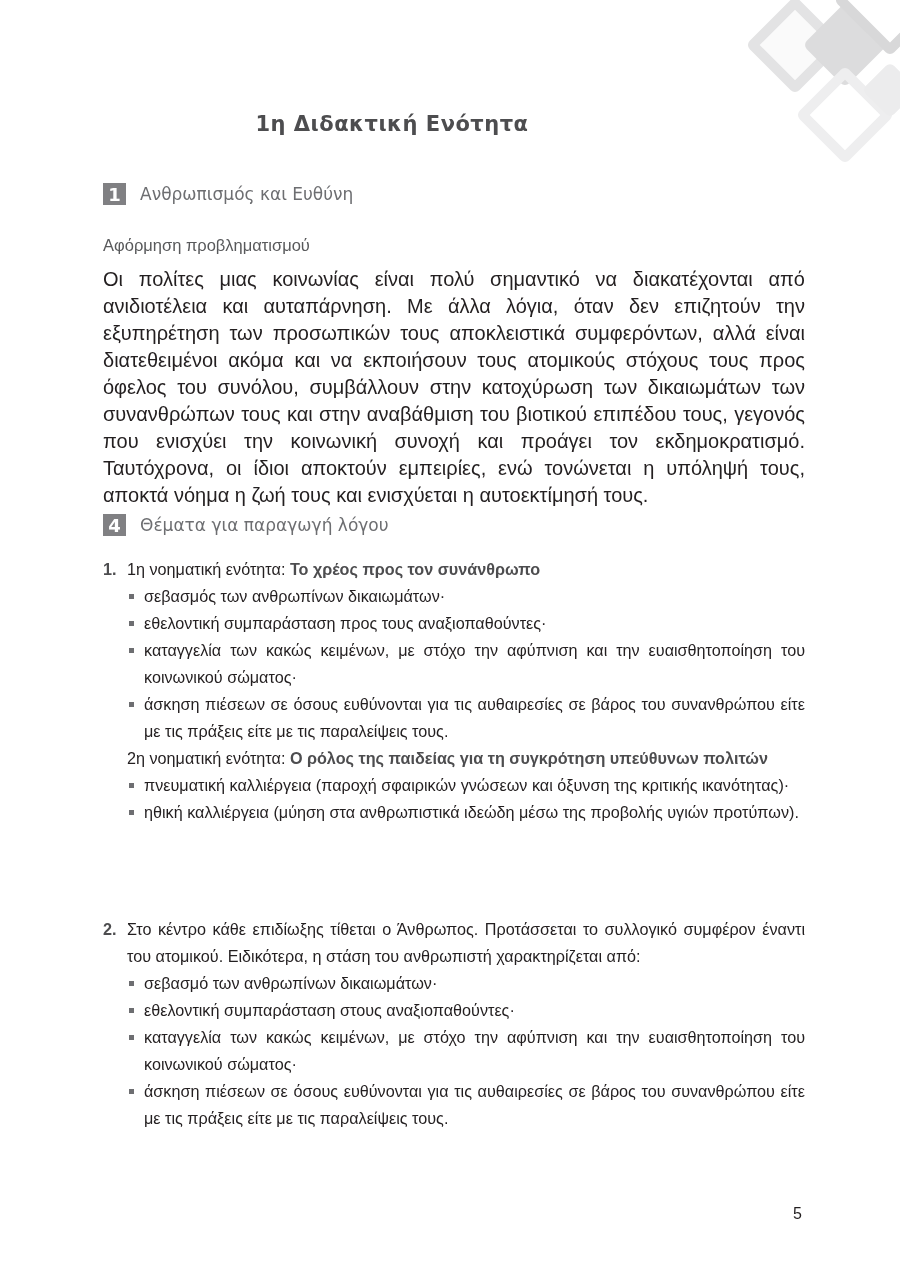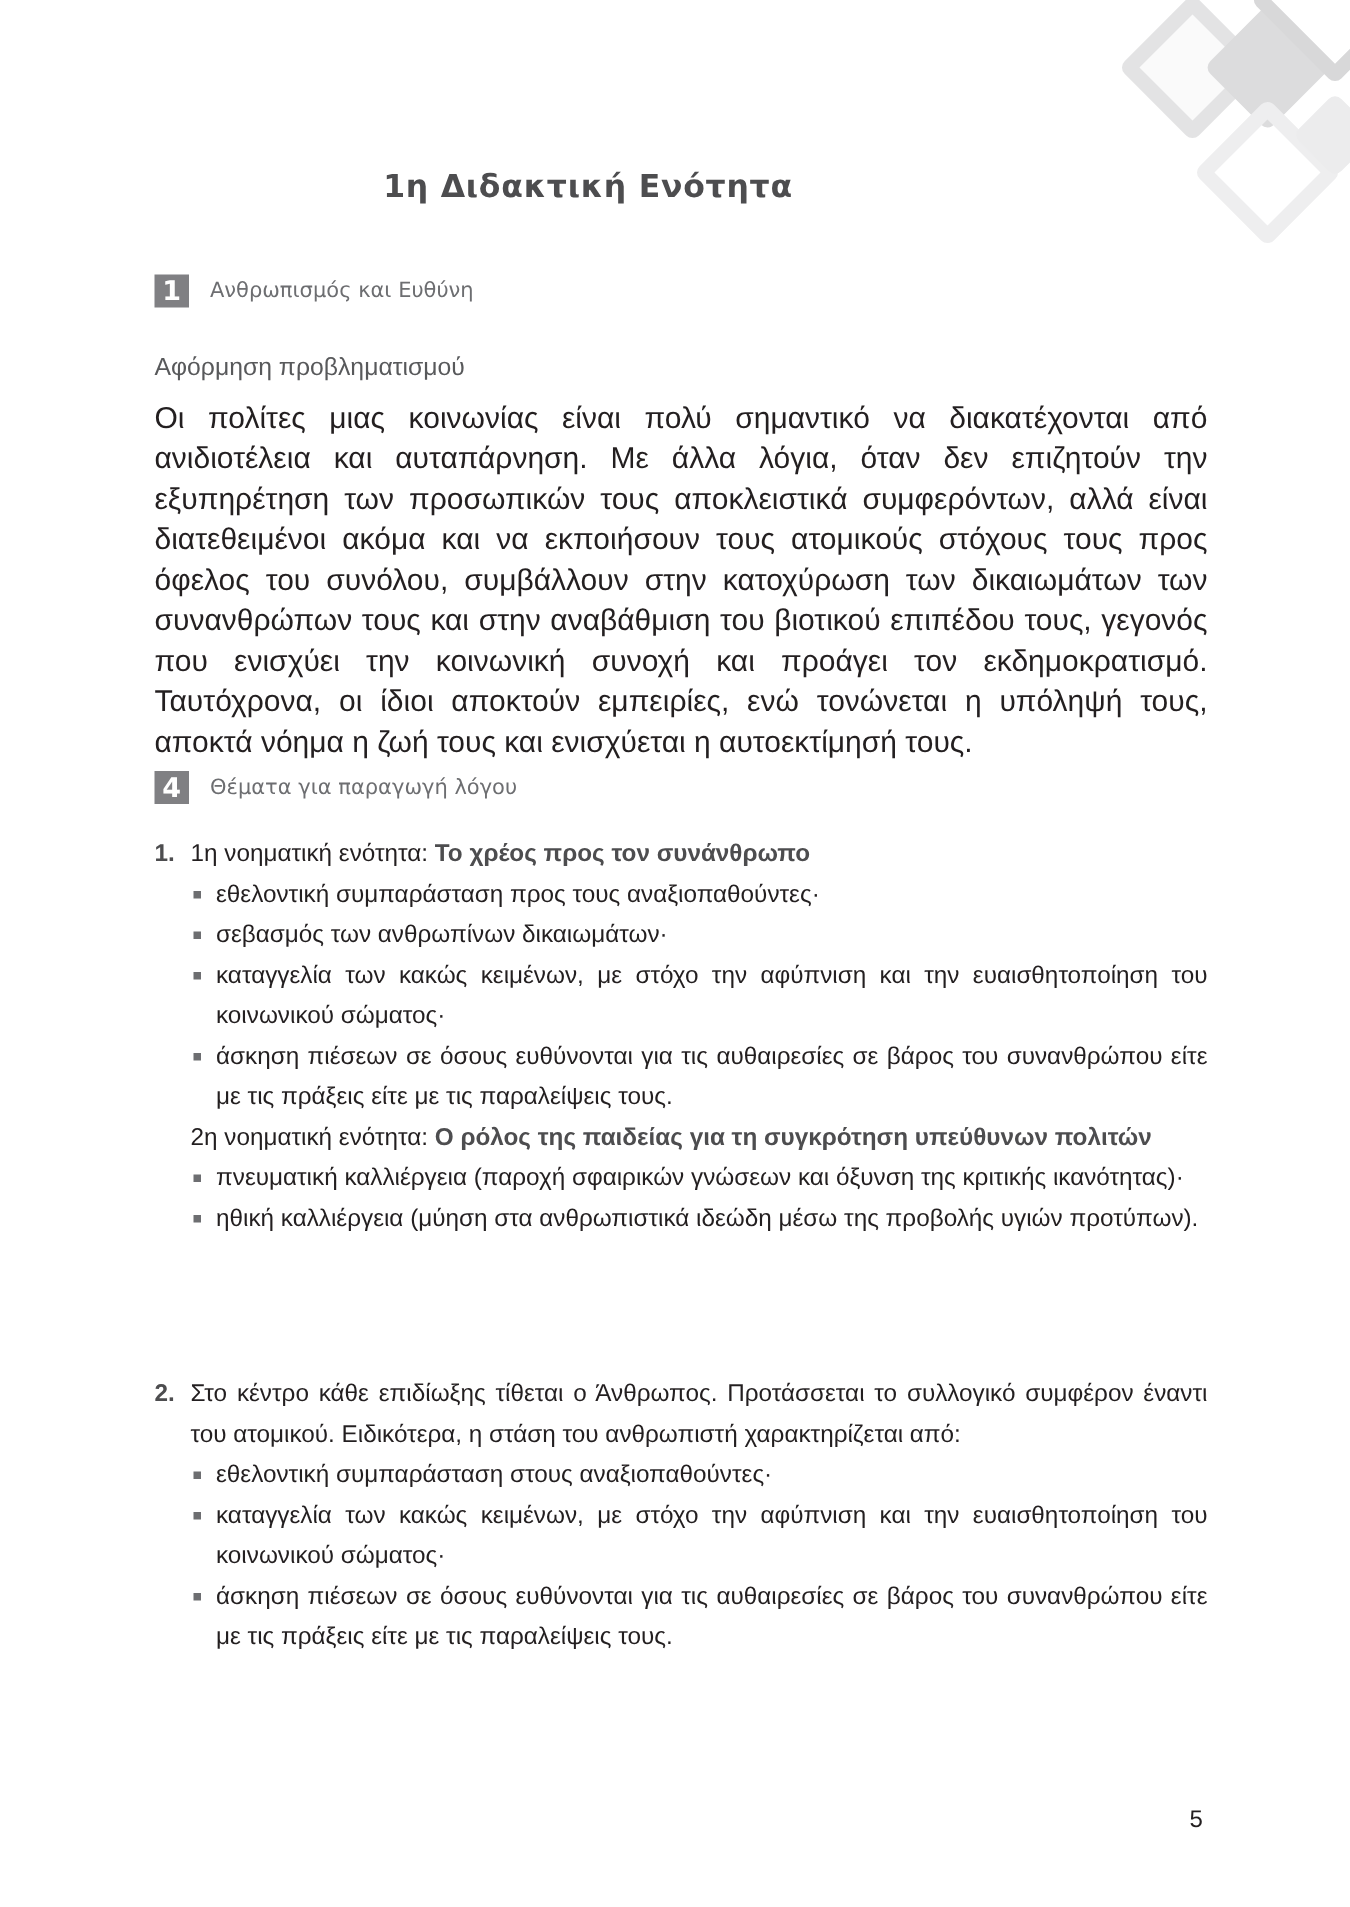--- a/index.html
+++ b/index.html
@@ -15,21 +15,21 @@
     font-family:"DejaVu Sans", sans-serif; font-size:21px; font-weight:bold;
     color:#4d4d4f; letter-spacing:0.5px;
   }
   .section-heading { position:absolute; left:103px; display:flex; align-items:center; }
   .section-heading .badge {
     width:23px; height:22px; background:#808083; color:#fff;
     font-family:"DejaVu Sans", sans-serif; font-weight:bold; font-size:18px;
     display:flex; align-items:center; justify-content:center; margin-right:14px;
   }
   .section-heading .htext {
-    font-family:"DejaVu Sans", sans-serif; font-size:14px; color:#6d6e71; font-weight:normal;
+    font-family:"DejaVu Sans", sans-serif; font-size:17px; color:#6d6e71; font-weight:normal;
   }
   .subheading {
     position:absolute; left:103px; top:236px; font-size:16.5px; color:#58595b;
   }
   .para {
     position:absolute; left:103px; width:702px; font-size:20px; line-height:27px;
     color:#231f20; text-align:justify;
   }
   .numbered { position:absolute; left:103px; width:702px; font-size:16.2px; line-height:27px; color:#231f20; }
   .num { position:absolute; left:0; font-weight:bold; color:#4d4d4f; }
@@ -69,37 +69,38 @@
   <span class="badge">4</span>
   <span class="htext">Θέματα για παραγωγή λόγου</span>
 </div>
 
 <div class="numbered" style="top:556px;">
   <span class="num">1.</span>
   <div class="lead-line">
     <span>1η νοηματική ενότητα: </span><span class="bold-title">Το χρέος προς τον συνάνθρωπο</span>
   </div>
   <ul class="bullet-list">
+    <li>σεβασμός των ανθρωπίνων δικαιωμάτων·</li>
     <li>εθελοντική συμπαράσταση προς τους αναξιοπαθούντες·</li>
-    <li>σεβασμός των ανθρωπίνων δικαιωμάτων·</li>
     <li>καταγγελία των κακώς κειμένων, με στόχο την αφύπνιση και την ευαισθητοποίηση του κοινωνικού σώματος·</li>
     <li>άσκηση πιέσεων σε όσους ευθύνονται για τις αυθαιρεσίες σε βάρος του συνανθρώπου είτε με τις πράξεις είτε με τις παραλείψεις τους.</li>
   </ul>
   <div class="lead-line">
     <span>2η νοηματική ενότητα: </span><span class="bold-title">Ο ρόλος της παιδείας για τη συγκρότηση υπεύθυνων πολιτών</span>
   </div>
   <ul class="bullet-list">
     <li>πνευματική καλλιέργεια (παροχή σφαιρικών γνώσεων και όξυνση της κριτικής ικανότητας)·</li>
     <li>ηθική καλλιέργεια (μύηση στα ανθρωπιστικά ιδεώδη μέσω της προβολής υγιών προτύπων).</li>
   </ul>
 </div>
 
 <div class="numbered" style="top:916px;">
   <span class="num">2.</span>
   <div class="body-block">Στο κέντρο κάθε επιδίωξης τίθεται ο Άνθρωπος. Προτάσσεται το συλλογικό συμφέρον έναντι του ατομικού. Ειδικότερα, η στάση του ανθρωπιστή χαρακτηρίζεται από:</div>
   <ul class="bullet-list">
+    <li>σεβασμό των ανθρωπίνων δικαιωμάτων·</li>
     <li>εθελοντική συμπαράσταση στους αναξιοπαθούντες·</li>
     <li>καταγγελία των κακώς κειμένων, με στόχο την αφύπνιση και την ευαισθητοποίηση του κοινωνικού σώματος·</li>
     <li>άσκηση πιέσεων σε όσους ευθύνονται για τις αυθαιρεσίες σε βάρος του συνανθρώπου είτε με τις πράξεις είτε με τις παραλείψεις τους.</li>
   </ul>
 </div>
 
 <div class="page-number">5</div>
 
 </body></html>

